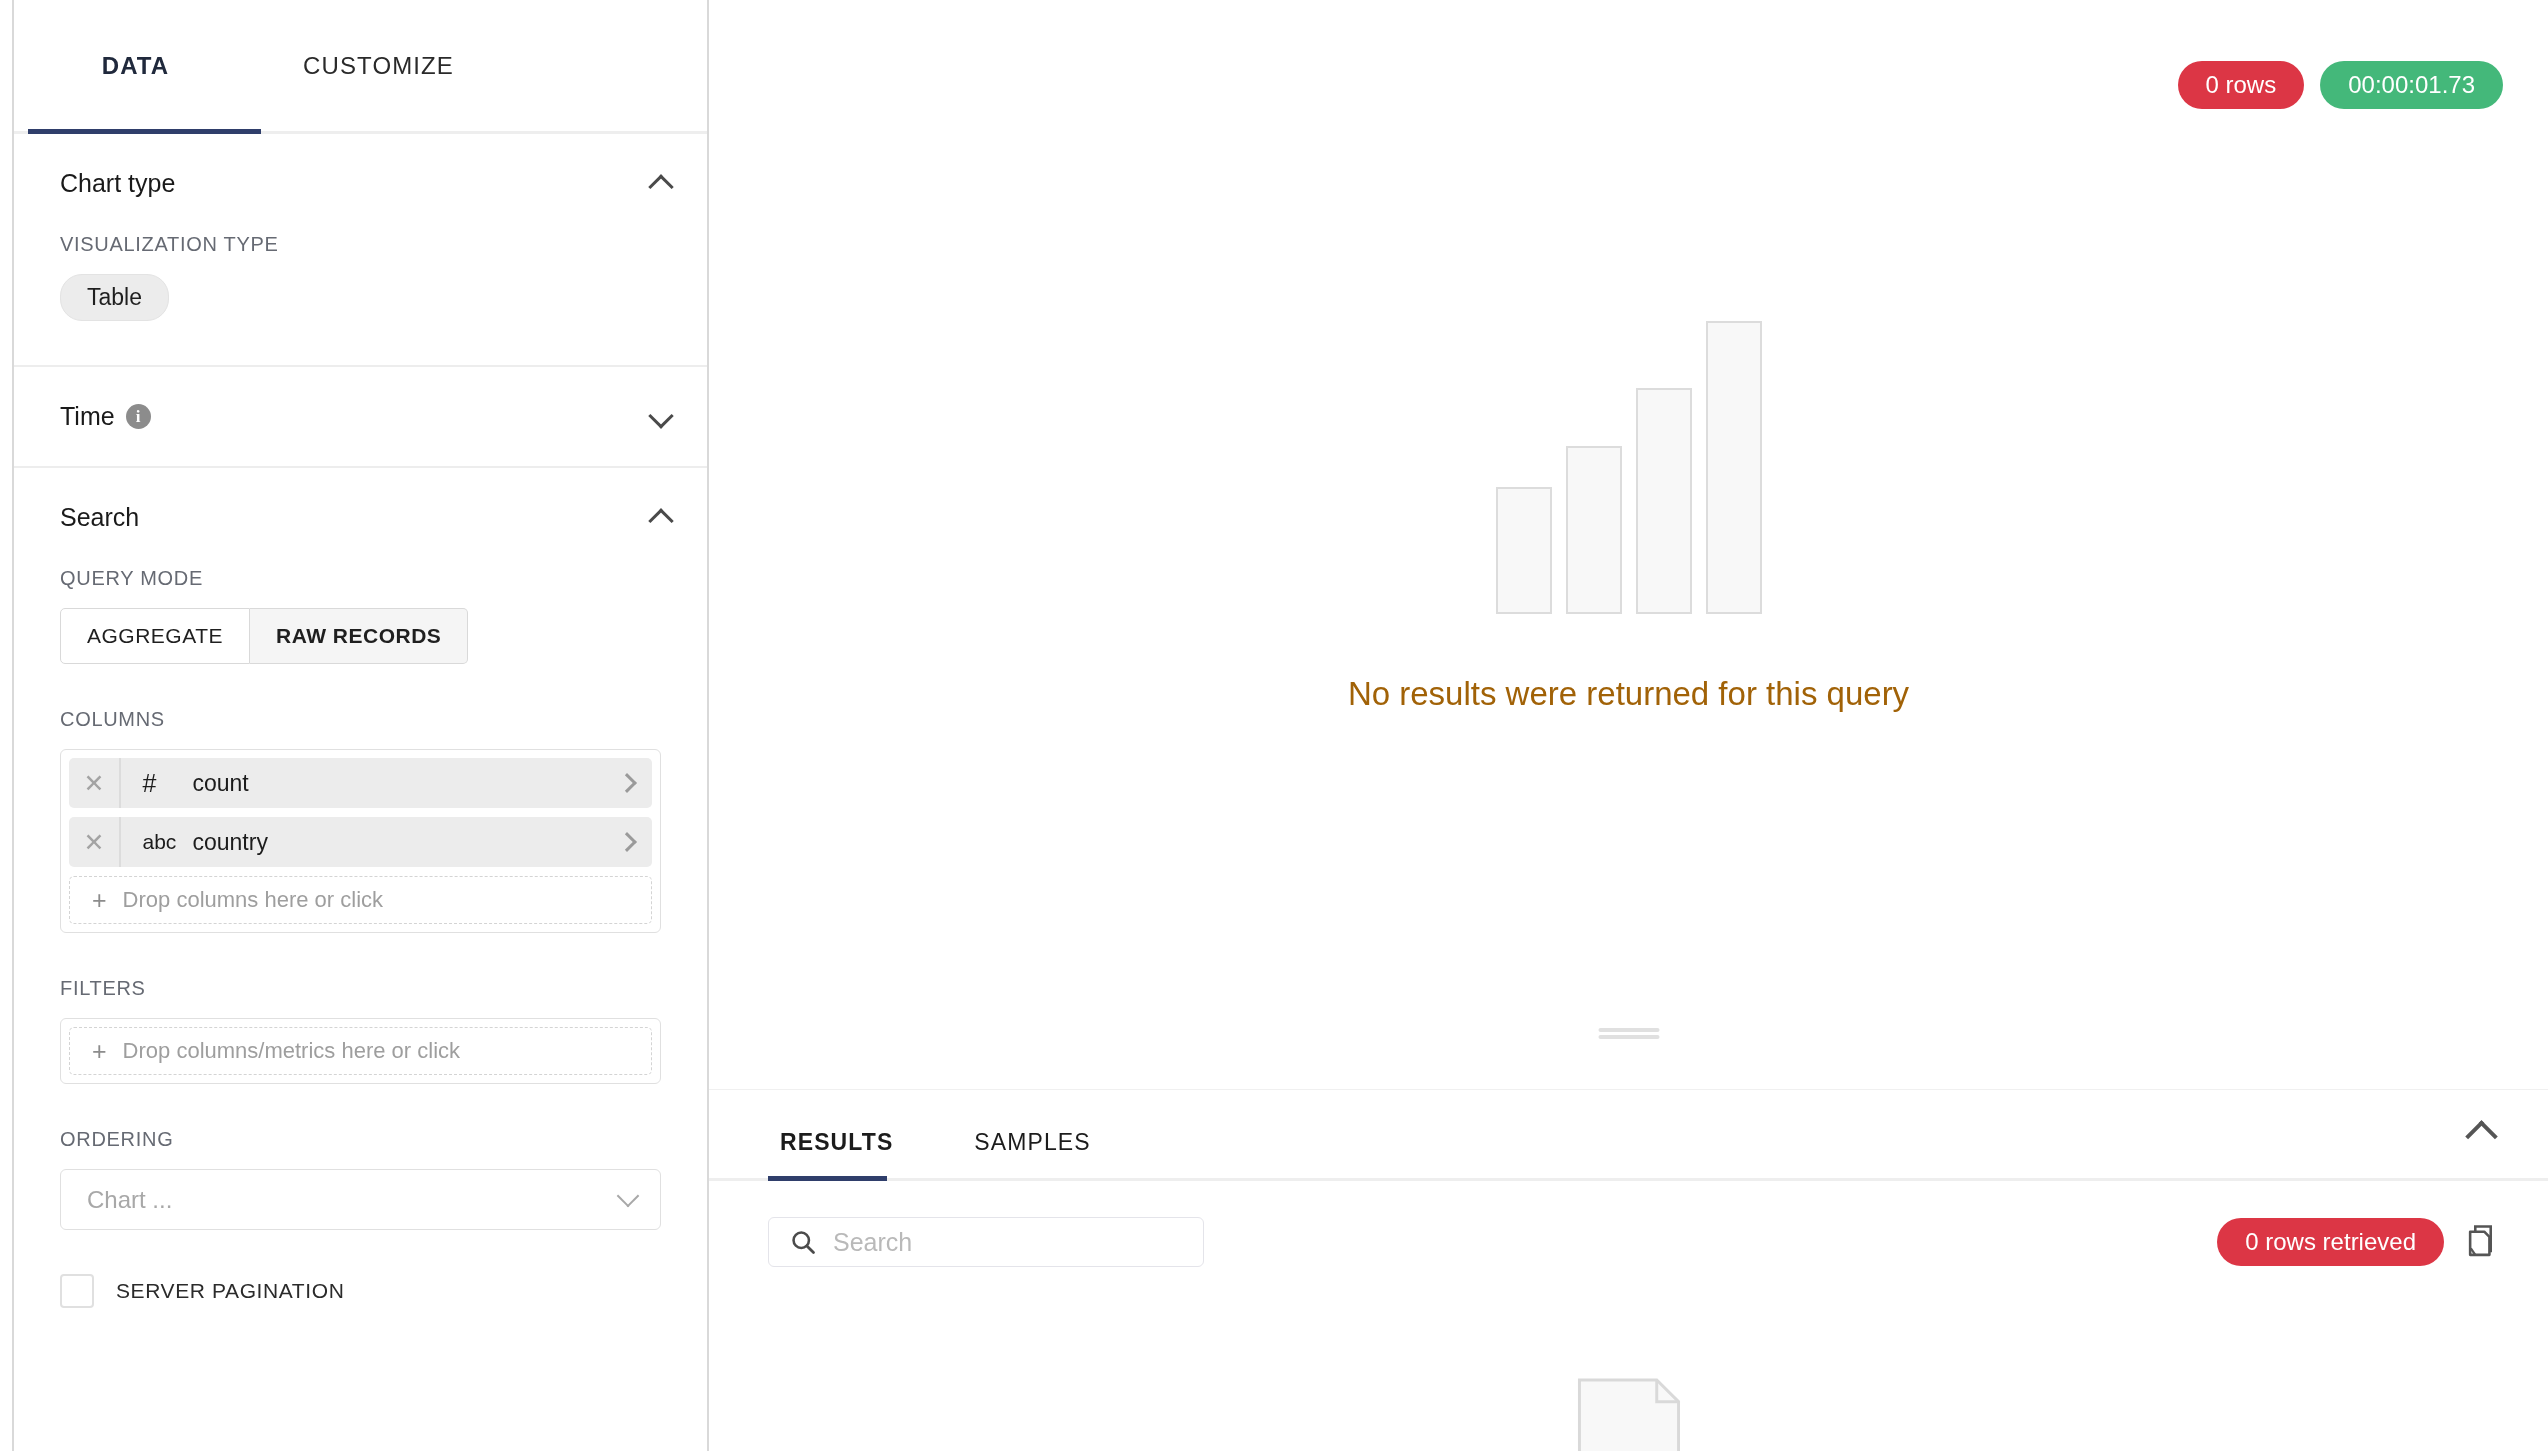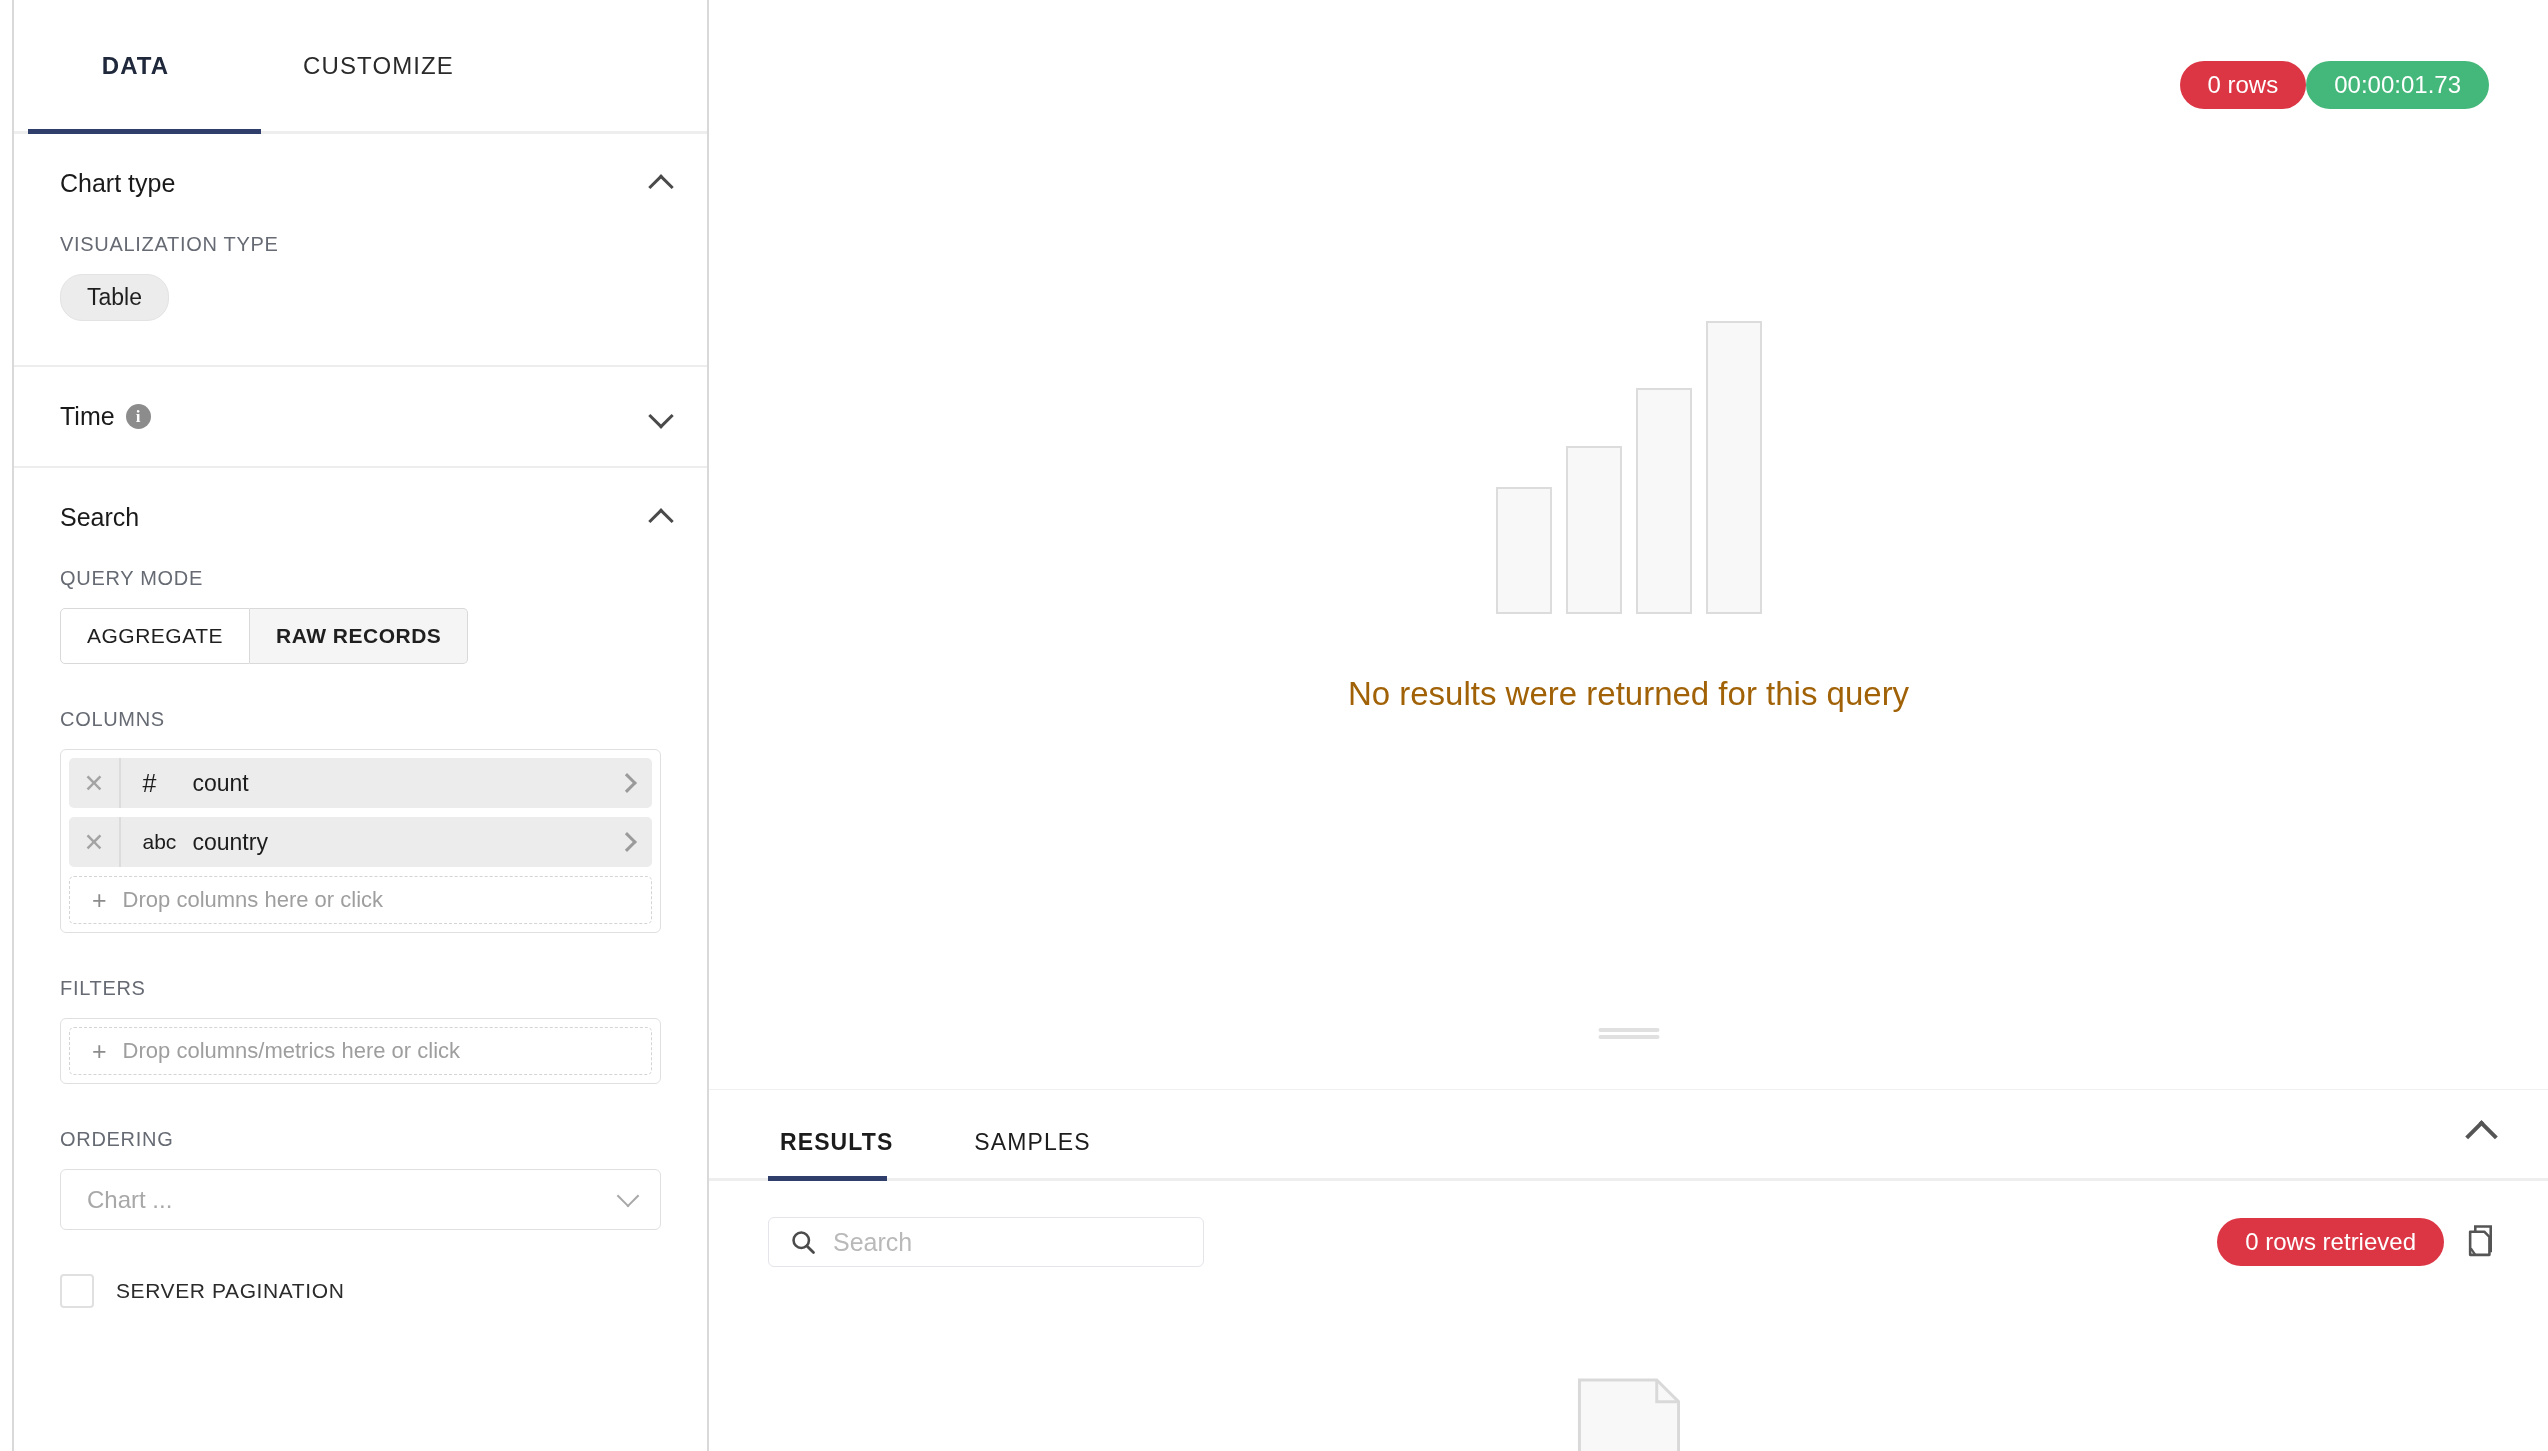--- a/index.html
+++ b/index.html
@@ -228,22 +228,22 @@
     display: flex; flex-direction: column;
     background: #fff; position: relative;
   }
   .chart-area {
     position: relative;
     height: 1089px;
     flex: 0 0 1089px;
   }
   .badges {
     position: absolute;
-    right: 59px; top: 61px;
-    display: flex; align-items: center; 
+    right: 45px; top: 61px;
+    display: flex; align-items: center; gap: 16px;
   }
   .badge {
     border-radius: 30px;
     height: 48px;
     display: flex; align-items: center; justify-content: center;
     padding: 0 28px;
     color: #fff;
     font-size: 24px;
   }
   .badge.danger { background: #dc3645; }

